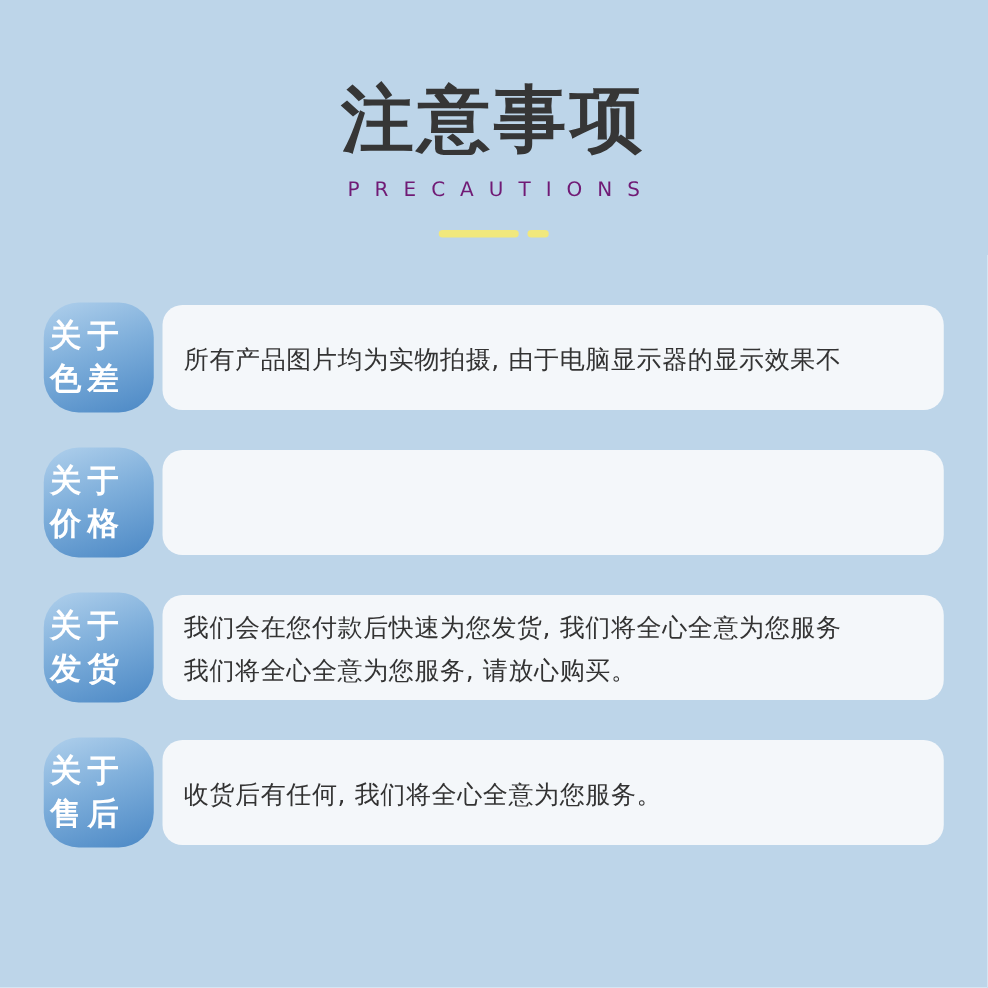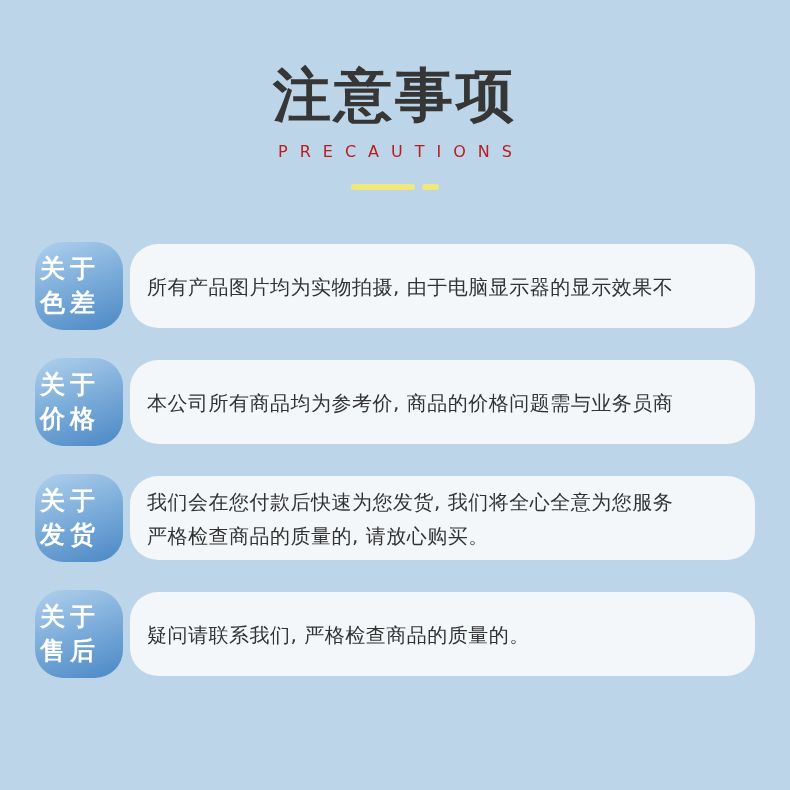--- a/index.html
+++ b/index.html
@@ -31,21 +31,21 @@
     font-size: 58px;
     font-weight: 900;
     color: var(--title);
     letter-spacing: 3px;
     line-height: 1.1;
   }
   .subtitle {
     margin-top: 16px;
     font-size: 16px;
     font-weight: 500;
-    color: #b91c1c;
+    color: #701a75;
     letter-spacing: 12px;
     text-indent: 12px;
     line-height: 1;
   }
   .accent-bars {
     margin-top: 24px;
     display: flex;
     justify-content: center;
     align-items: center;
     gap: 7px;
@@ -85,21 +85,21 @@
     letter-spacing: 5px;
     padding-left: 5px;
     line-height: 34px;
     white-space: nowrap;
   }
   .card {
     flex: 1;
     margin-left: 7px;
     height: 84px;
     background: var(--card);
-    border-radius: 28px;
+    border-radius: 16px;
     display: flex;
     flex-direction: column;
     justify-content: center;
     padding: 2px 8px 0 17px;
   }
   .card-line {
     font-size: 20px;
     line-height: 34px;
     font-weight: 500;
     color: var(--body);
@@ -132,39 +132,38 @@
         <div class="card-line">所有产品图片均为实物拍摄, 由于电脑显示器的显示效果不</div>
       </div>
     </div>
 
     <div class="row">
       <div class="badge">
         <div class="badge-line">关于</div>
         <div class="badge-line">价格</div>
       </div>
       <div class="card">
-        <div class="card-line">本公司所有商品均为参考价, 商品的价格问题需与业务员商</div>
       </div>
     </div>
 
     <div class="row">
       <div class="badge">
         <div class="badge-line">关于</div>
         <div class="badge-line">发货</div>
       </div>
       <div class="card">
         <div class="card-line">我们会在您付款后快速为您发货, 我们将全心全意为您服务</div>
-        <div class="card-line">严格检查商品的质量的, 请放心购买。</div>
+        <div class="card-line">我们将全心全意为您服务, 请放心购买。</div>
       </div>
     </div>
 
     <div class="row">
       <div class="badge">
         <div class="badge-line">关于</div>
         <div class="badge-line">售后</div>
       </div>
       <div class="card">
-        <div class="card-line">疑问请联系我们, 严格检查商品的质量的。</div>
+        <div class="card-line">收货后有任何, 我们将全心全意为您服务。</div>
       </div>
     </div>
 
   </div>
 </div>
 
 </body></html>

